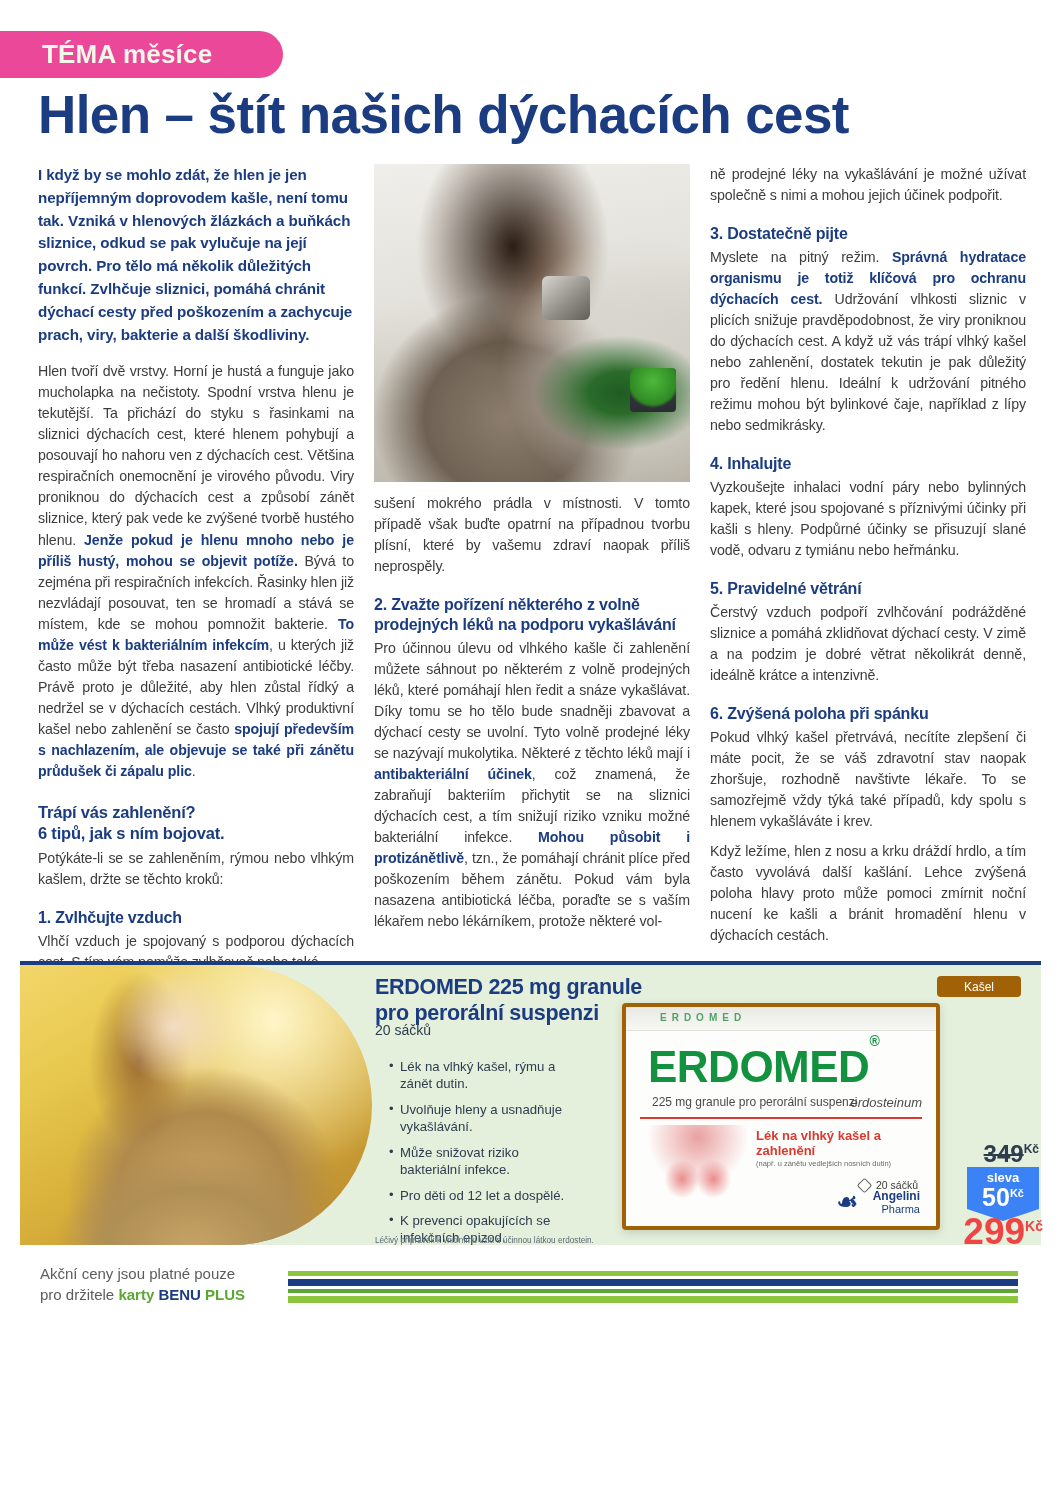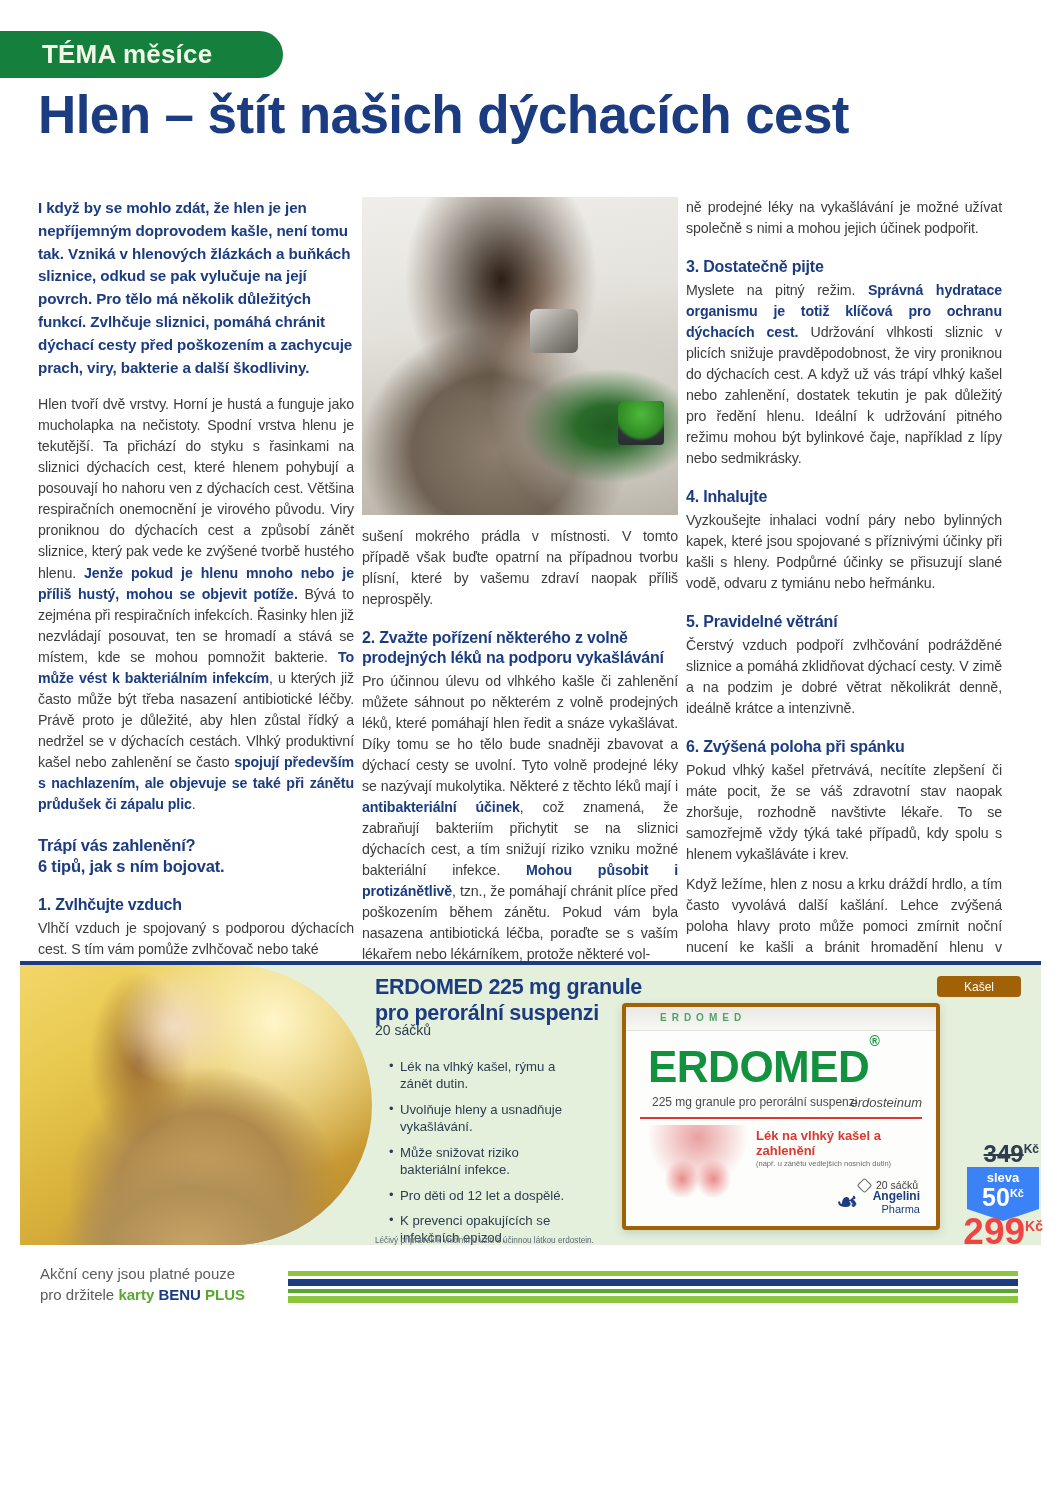--- a/index.html
+++ b/index.html
@@ -12,21 +12,21 @@
     position:relative;
   }
 
   
   .page { position:absolute; inset:0; background:#fff; }
 
   
   .topic-badge {
     position:absolute; left:0; top:31px;
     height:47px; width:283px;
-    background:#15803d;
+    background:#ec4899;
     border-top-right-radius:24px;
     border-bottom-right-radius:24px;
     display:flex; align-items:center;
     padding-left:42px;
   }
   .topic-badge span {
     color:#f2f7e8; font-size:26px; font-weight:600;
     letter-spacing:.2px;
   }
   .headline {
@@ -35,21 +35,21 @@
     font-size:53px; font-weight:800;
     letter-spacing:-.6px;
     line-height:1.1;
     white-space:nowrap;
   }
 
   
   .cols {
     position:absolute; left:38px; top:164px;
     width:990px; height:790px;
-    display:flex; gap:8px;margin-top:33px;
+    display:flex; gap:20px;
   }
   .col { width:316px; position:relative; }
 
   .lead {
     color:#1b3c80; font-size:15.2px; font-weight:600;
     line-height:1.5; margin:0 0 15px 0;
     letter-spacing:-.1px;
   }
   p.body {
     color:#3c3c3c; font-size:14.2px; line-height:1.48;
@@ -282,20 +282,21 @@
   </div>
   <div class="headline">Hlen – štít našich dýchacích cest</div>
 
   <div class="cols">
 
     <div class="col">
       <p class="lead">I když by se mohlo zdát, že hlen je jen nepříjemným doprovodem kašle, není tomu tak. Vzniká v hlenových žlázkách a buňkách sliznice, odkud se pak vylučuje na její povrch. Pro tělo má několik důležitých funkcí. Zvlhčuje sliznici, pomáhá chránit dýchací cesty před poškozením a zachycuje prach, viry, bakterie a další škodliviny.</p>
       <p class="body"><span>Hlen tvoří dvě vrstvy. Horní je hustá a funguje jako mucholapka na nečistoty. Spodní vrstva hlenu je tekutější. Ta přichází do styku s řasinkami na sliznici dýchacích cest, které hlenem pohybují a posouvají ho nahoru ven z dýchacích cest. Většina respiračních onemocnění je virového původu. Viry proniknou do dýchacích cest a způsobí zánět sliznice, který pak vede ke zvýšené tvorbě hustého hlenu. </span><b>Jenže pokud je hlenu mnoho nebo je příliš hustý, mohou se objevit potíže.</b><span> Bývá to zejména při respiračních infekcích. Řasinky hlen již nezvládají posouvat, ten se hromadí a stává se místem, kde se mohou pomnožit bakterie. </span><b>To může vést k bakteriálním infekcím</b><span>, u kterých již často může být třeba nasazení antibiotické léčby. Právě proto je důležité, aby hlen zůstal řídký a nedržel se v dýchacích cestách. Vlhký produktivní kašel nebo zahlenění se často </span><b>spojují především s nachlazením, ale objevuje se také při zánětu průdušek či zápalu plic</b><span>.</span></p>
 
       <h2 class="sub tight"><span>Trápí vás zahlenění?</span><br><span>6 tipů, jak s ním bojovat.</span></h2>
+      <p class="body">Potýkáte-li se se zahleněním, rýmou nebo vlhkým kašlem, držte se těchto kroků:</p>
 
       <h3 class="step">1. Zvlhčujte vzduch</h3>
       <p class="body">Vlhčí vzduch je spojovaný s podporou dýchacích cest. S tím vám pomůže zvlhčovač nebo také</p>
     </div>
 
     <div class="col">
       <div class="photo">
         <div class="mug"></div>
       </div>
       <p class="body">sušení mokrého prádla v místnosti. V tomto případě však buďte opatrní na případnou tvorbu plísní, které by vašemu zdraví naopak příliš neprospěly.</p>

